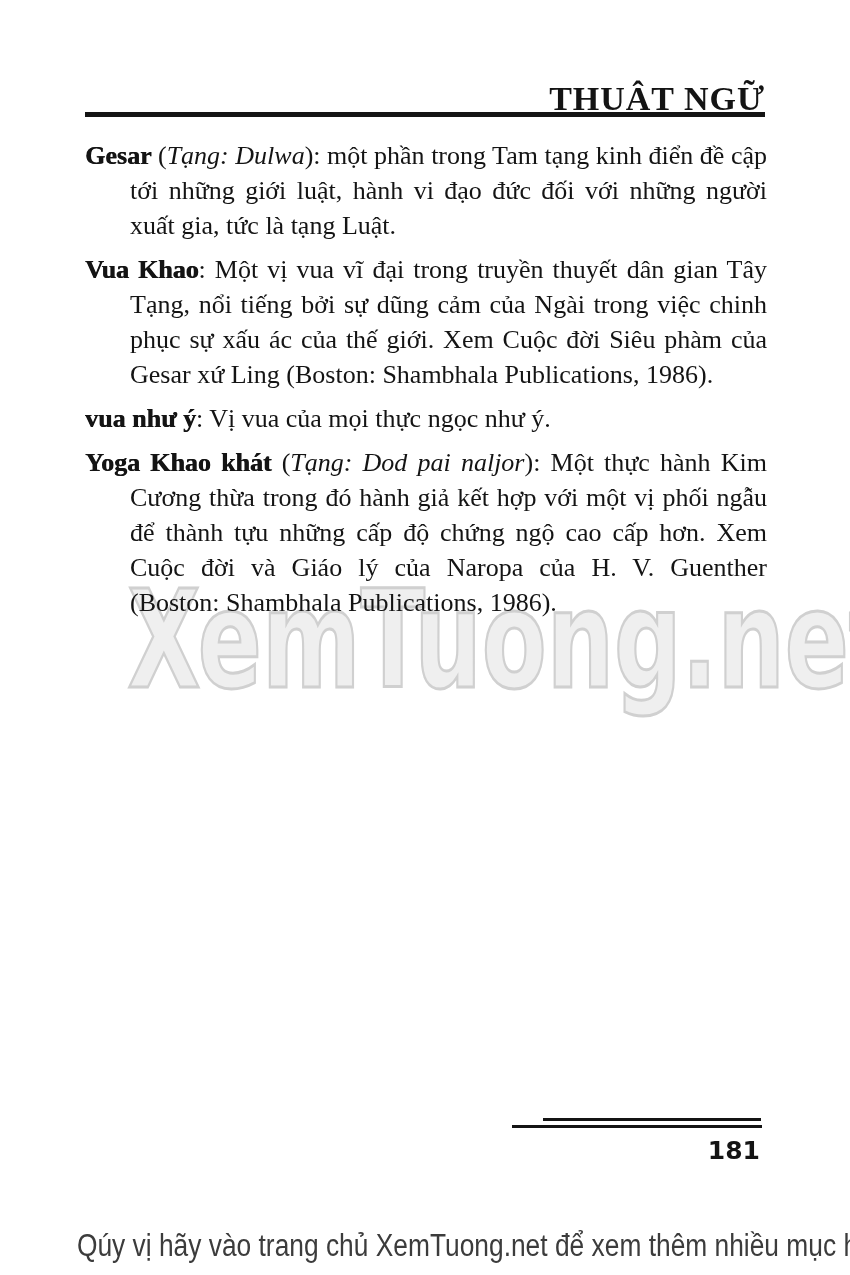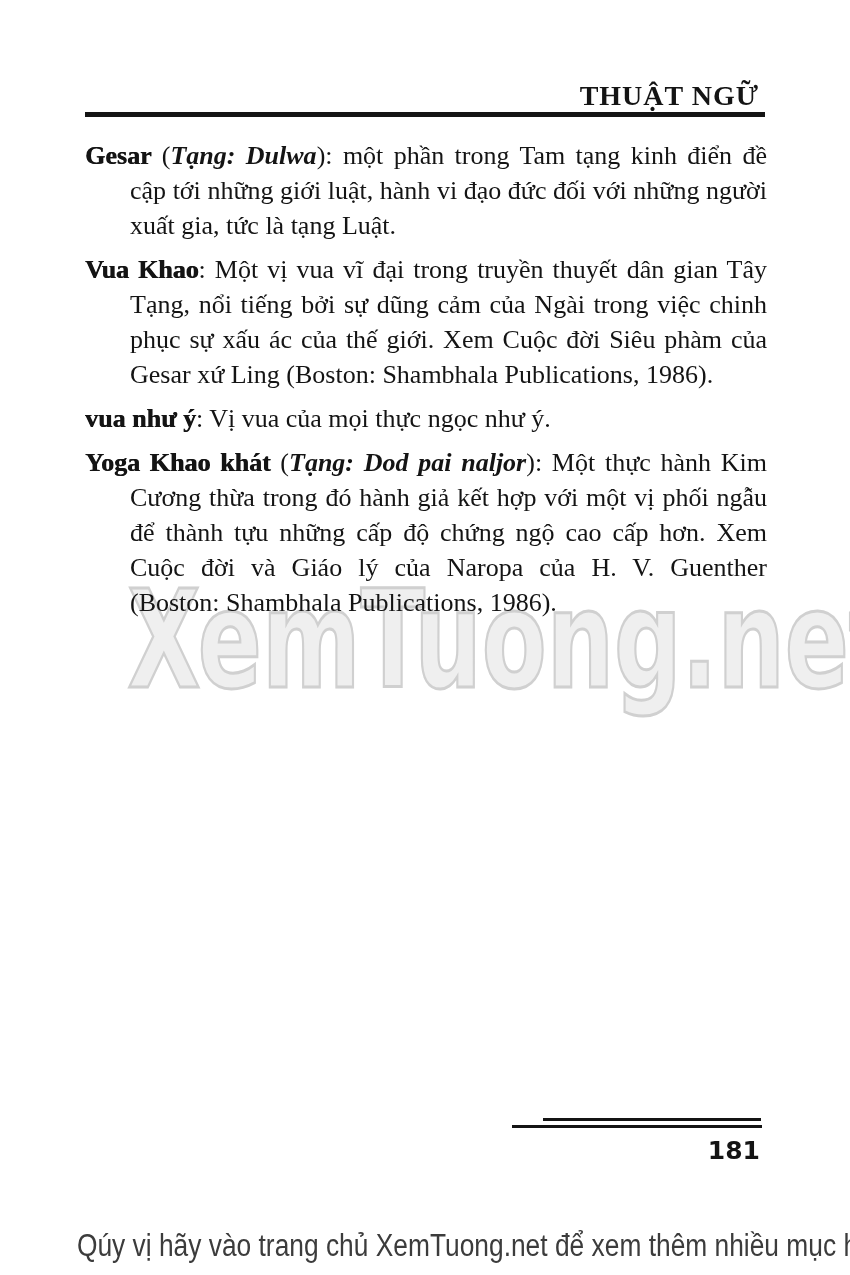--- a/index.html
+++ b/index.html
@@ -22,22 +22,22 @@
     letter-spacing:0px;
     color:#efefef;
     -webkit-text-stroke:3px #d0d0d0;
     transform:scaleX(0.70);
     transform-origin:center;
     z-index:0;
     user-select:none;
   }
   .page-header{
     position:absolute;
-    top:80px;right:91px;
-    font-size:28px;
+    top:80px;right:85px;
+    font-size:34px;
     font-weight:bold;
     letter-spacing:1px;
     z-index:1;
   }
   .header-rule{
     position:absolute;
     left:85px;top:112px;
     width:680px;height:5px;
     background:#141414;
     z-index:1;
@@ -55,21 +55,21 @@
     text-align:justify;
     padding-left:45px;
     text-indent:-45px;
   }
   .run-bold{
     font-weight:bold;
     text-shadow:0.6px 0 0 currentColor;
   }
   .run-italic{
     font-style:italic;
-    font-weight:bold;
+    font-weight:normal;
   }
   .run-normal{}
   .end-rule-top{
     position:absolute;
     left:543px;top:1118px;
     width:218px;height:3px;
     background:#141414;z-index:1;
   }
   .end-rule-bottom{
     position:absolute;

